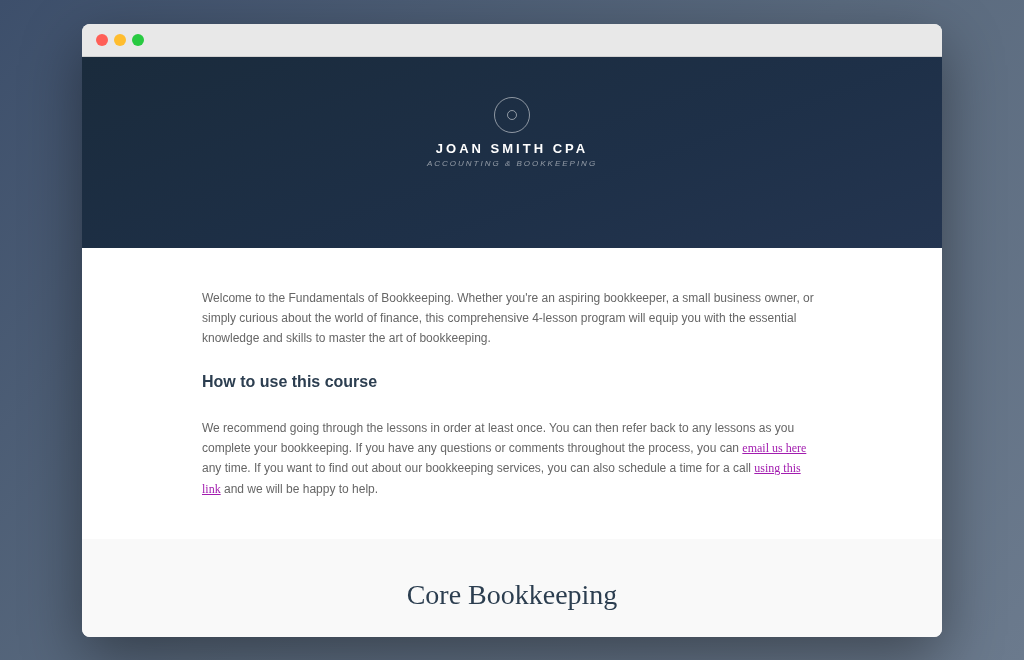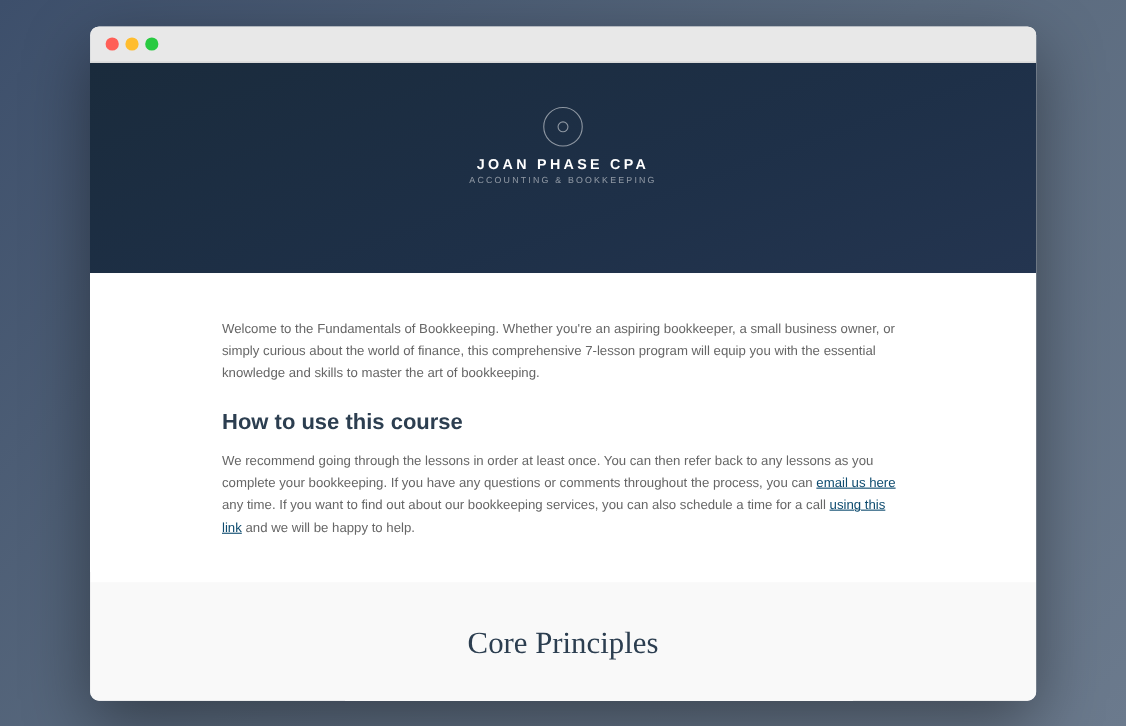--- a/index.html
+++ b/index.html
@@ -89,20 +89,21 @@
       color: #fff;
       margin-bottom: 3px;
     }
 
     .brand-tagline {
       font-family: 'Arial', sans-serif;
       font-size: 8px;
       letter-spacing: 2px;
       color: rgba(255,255,255,0.5);
       text-transform: uppercase;
+      font-style: italic;
     }
 
     .hero-title {
       font-family: 'Georgia', serif;
       font-size: 26px;
       font-weight: 400;
       color: rgba(255,255,255,0.9);
       letter-spacing: 0.5px;
     }
 
@@ -115,37 +116,38 @@
     .intro-text {
       font-family: 'Arial', sans-serif;
       font-size: 12px;
       color: #666;
       line-height: 1.7;
       margin-bottom: 24px;
     }
 
     .section-heading {
       font-family: 'Arial', sans-serif;
-      font-size: 20px;
+      font-size: 16px;
       font-weight: 700;
       color: #2c3e50;
-      margin-bottom: 12px;
+      margin-bottom: 27px;
     }
 
     .section-text {
       font-family: 'Arial', sans-serif;
       font-size: 12px;
       color: #666;
       line-height: 1.7;
     }
 
     .link-text {
-      color: #0c4a6e;
+      color: #a21caf;
       text-decoration: underline;
       cursor: pointer;
+      font-family: Liberation Serif, serif;
     }
 
     
     .phase-section {
       background: #f9f9f9;
       padding: 40px 40px 30px;
     }
 
     .phase-label {
       text-align: center;
@@ -177,32 +179,32 @@
     <div class="browser-dot dot-green"></div>
   </div>
 
   <div class="browser-content">
 
     <div class="hero-section">
       <div class="brand-logo">
         <div class="logo-icon">
           <div class="logo-inner-circle"></div>
         </div>
-        <div class="brand-name">JOAN PHASE CPA</div>
+        <div class="brand-name">JOAN SMITH CPA</div>
         <div class="brand-tagline">ACCOUNTING &amp; BOOKKEEPING</div>
       </div>
     </div>
 
     <div class="main-content">
-      <p class="intro-text">Welcome to the Fundamentals of Bookkeeping. Whether you're an aspiring bookkeeper, a small business owner, or simply curious about the world of finance, this comprehensive 7-lesson program will equip you with the essential knowledge and skills to master the art of bookkeeping.</p>
+      <p class="intro-text">Welcome to the Fundamentals of Bookkeeping. Whether you're an aspiring bookkeeper, a small business owner, or simply curious about the world of finance, this comprehensive 4-lesson program will equip you with the essential knowledge and skills to master the art of bookkeeping.</p>
       <h2 class="section-heading">How to use this course</h2>
       <p class="section-text">
         <span>We recommend going through the lessons in order at least once. You can then refer back to any lessons as you complete your bookkeeping. If you have any questions or comments throughout the process, you can </span><span class="link-text">email us here</span><span> any time. If you want to find out about our bookkeeping services, you can also schedule a time for a call </span><span class="link-text">using this link</span><span> and we will be happy to help.</span>
       </p>
     </div>
 
     <div class="phase-section">
-      <h2 class="phase-title">Core Principles</h2>
+      <h2 class="phase-title">Core Bookkeeping</h2>
 
     </div>
 
   </div>
 </div>
 
 </body></html>

